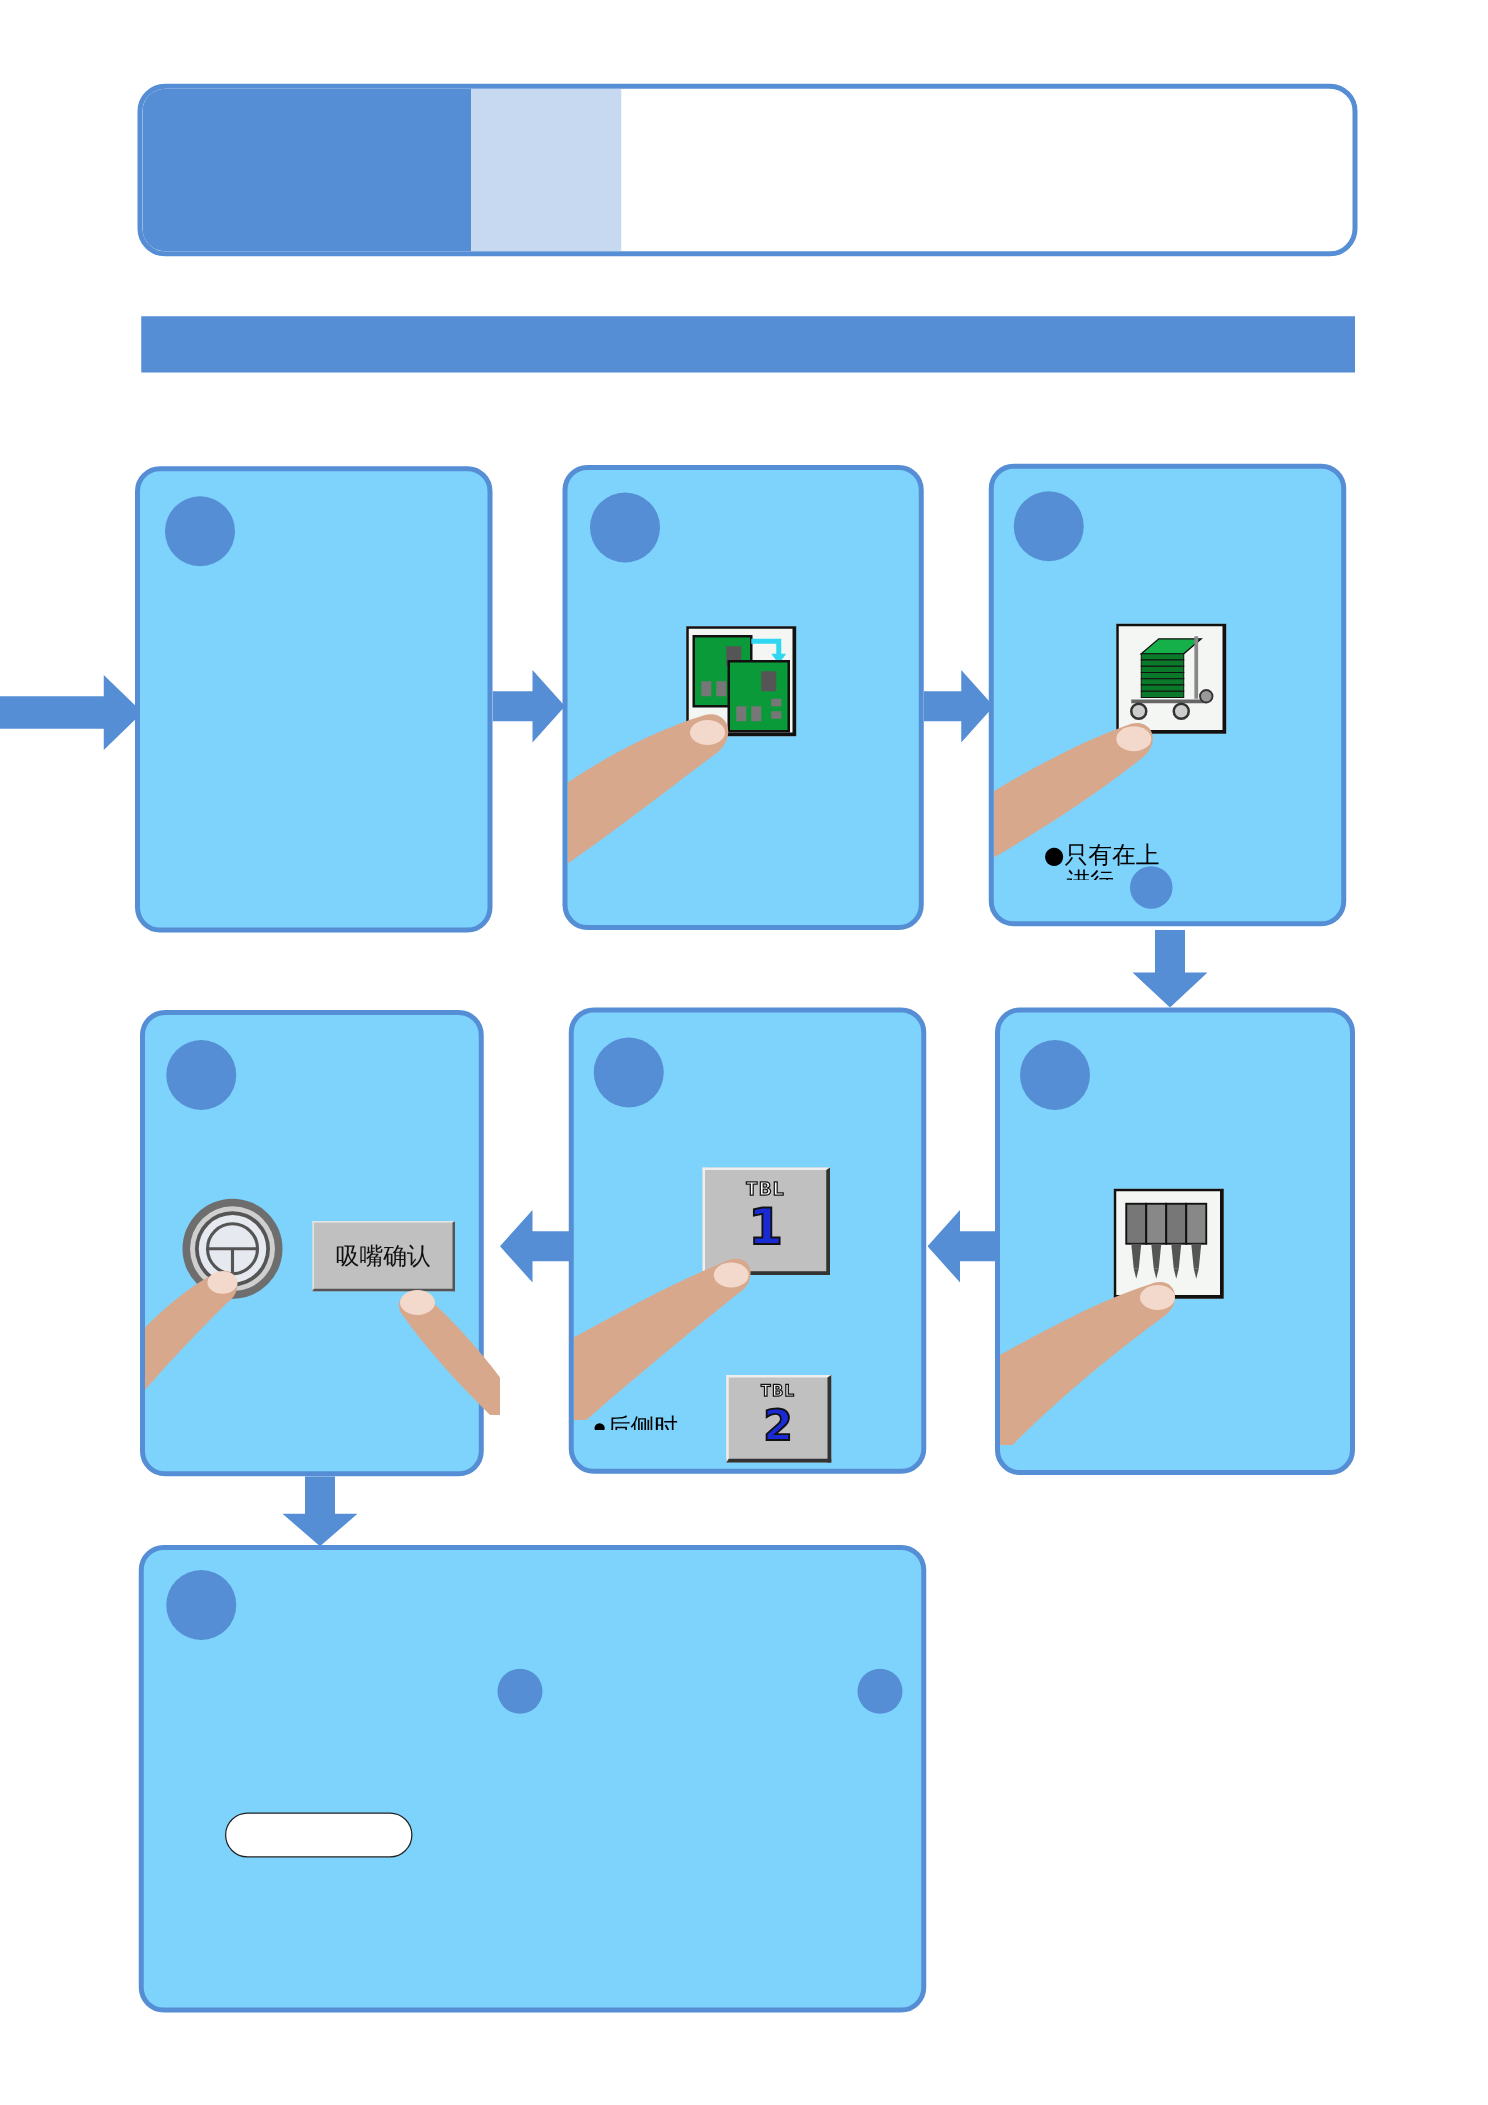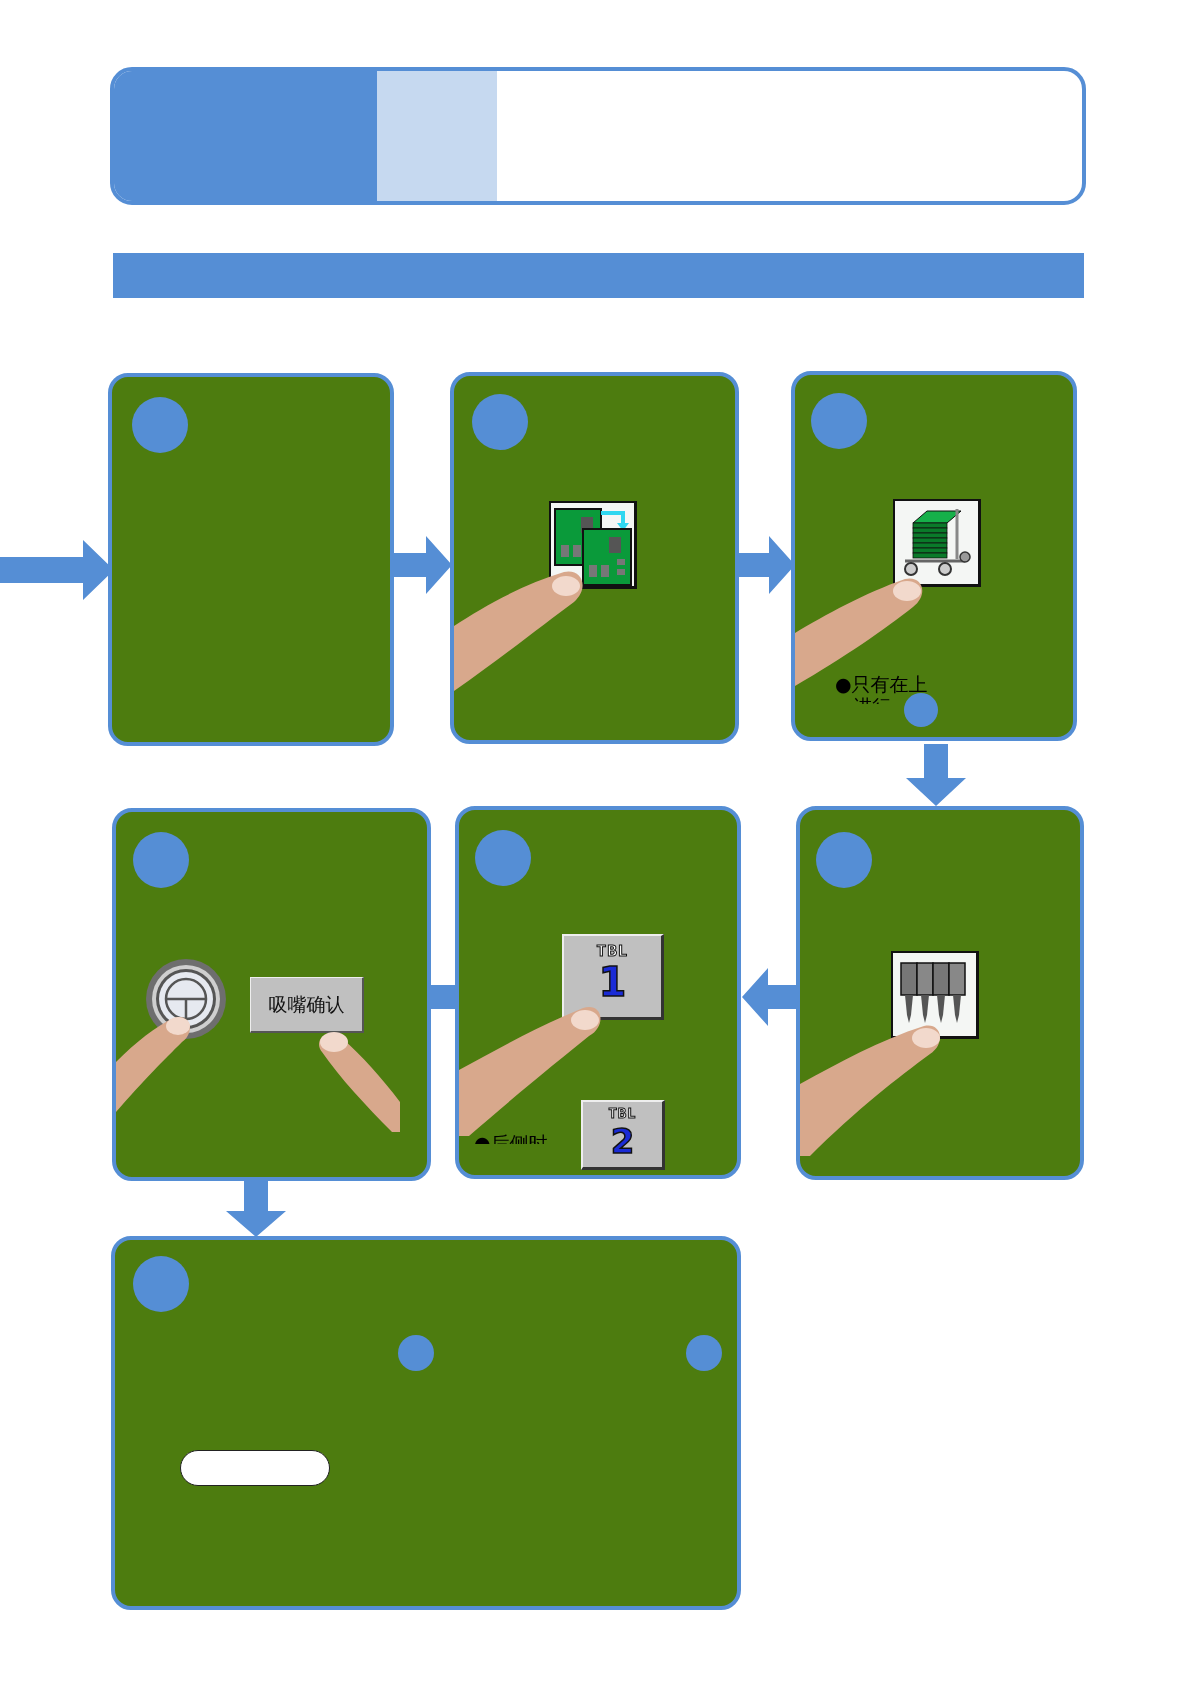--- a/index.html
+++ b/index.html
@@ -4,28 +4,28 @@
 <style>
   html, body { margin:0; padding:0; background:#ffffff; }
   body { width:1190px; height:1684px; position:relative; overflow:hidden;
          font-family:"DejaVu Sans", sans-serif; }
   .abs { position:absolute; }
   .header-frame { left:110px; top:67px; width:976px; height:138px; border:4px solid #558ed5;
                   border-radius:22px; box-sizing:border-box; overflow:hidden; background:#fff; }
   .header-dark { position:absolute; left:0; top:0; width:263px; height:100%; background:#558ed5; }
   .header-light { position:absolute; left:263px; top:0; width:120px; height:100%; background:#c6d9f0; }
   .section-bar { left:113px; top:253px; width:971px; height:45px; background:#558ed5; }
-  .step-box { border:4px solid #558ed5; border-radius:20px; box-sizing:border-box; background:#4d7c0f; }
+  .step-box { border:4px solid #558ed5; border-radius:20px; box-sizing:border-box; background:#7dd3fc; }
   .step-num { width:56px; height:56px; border-radius:50%; background:#558ed5; }
   .dot { border-radius:50%; background:#558ed5; }
   .arrow svg { display:block; }
   .icon-box { background:#f4f6f4; border:2px solid #111; box-sizing:border-box; border-right-width:3px; border-bottom-width:3px; }
   .finger { position:absolute; }
   .note { font-size:19px; color:#000; white-space:nowrap; line-height:22px; }
-  .clip { overflow:hidden; }
+  .clip { overflow:hidden;font-family:Liberation Mono, monospace; }
   .tbl { background:#c0c0c0; border:2px solid #eee; border-right:3px solid #333; border-bottom:3px solid #333;
          box-sizing:border-box; text-align:center; }
   .tbl .tlabel { font-family:Liberation Mono, monospace; font-weight:bold; font-size:16px; color:#fff;
                  -webkit-text-stroke:1px #111; letter-spacing:1px; margin-top:8px; line-height:16px; }
   .tbl .tnum { font-family:"DejaVu Sans", sans-serif; font-weight:bold; font-size:40px; color:#1a2bd6;
                -webkit-text-stroke:1.5px #111; line-height:44px; }
   .nozzle-btn { background:#c0c0c0; border:1px solid #eee; border-right:2px solid #555; border-bottom:2px solid #555;
                 box-sizing:border-box; font-size:19px; color:#111; display:flex; align-items:center; justify-content:center; }
   .pill { border:1.5px solid #222; border-radius:20px; box-sizing:border-box; background:#fff; }
 </style>
@@ -199,21 +199,21 @@
     <div class="tnum" style="font-size:34px; line-height:38px;">2</div>
   </div>
 </div>
 
 <div class="abs arrow" style="left:400px; top:968px;">
   <svg width="56" height="58" viewBox="0 0 56 58">
       <polygon points="56,17 26,17 26,0 0,29 26,58 26,41 56,41" fill="#558ed5"></polygon>
     </svg>
 </div>
 
-<div class="abs step-box" style="left:112px; top:808px; width:319px; height:373px;">
+<div class="abs step-box" style="left:112px; top:808px; width:275px; height:373px;">
   <div class="abs step-num" style="left:17px; top:20px;">
     <span></span>
   </div>
   <div class="abs" style="left:28px; top:145px; width:84px; height:84px;">
     <svg width="84" height="84" viewBox="0 0 84 84">
       <circle cx="42" cy="42" r="40" fill="#6e6e6e"></circle>
       <circle cx="42" cy="42" r="34" fill="#cfcfcf"></circle>
       <circle cx="42" cy="42" r="30" fill="#555"></circle>
       <circle cx="42" cy="42" r="27" fill="#e6e9f0"></circle>
       <circle cx="42" cy="42" r="20" fill="none" stroke="#555" stroke-width="2.5"></circle>

